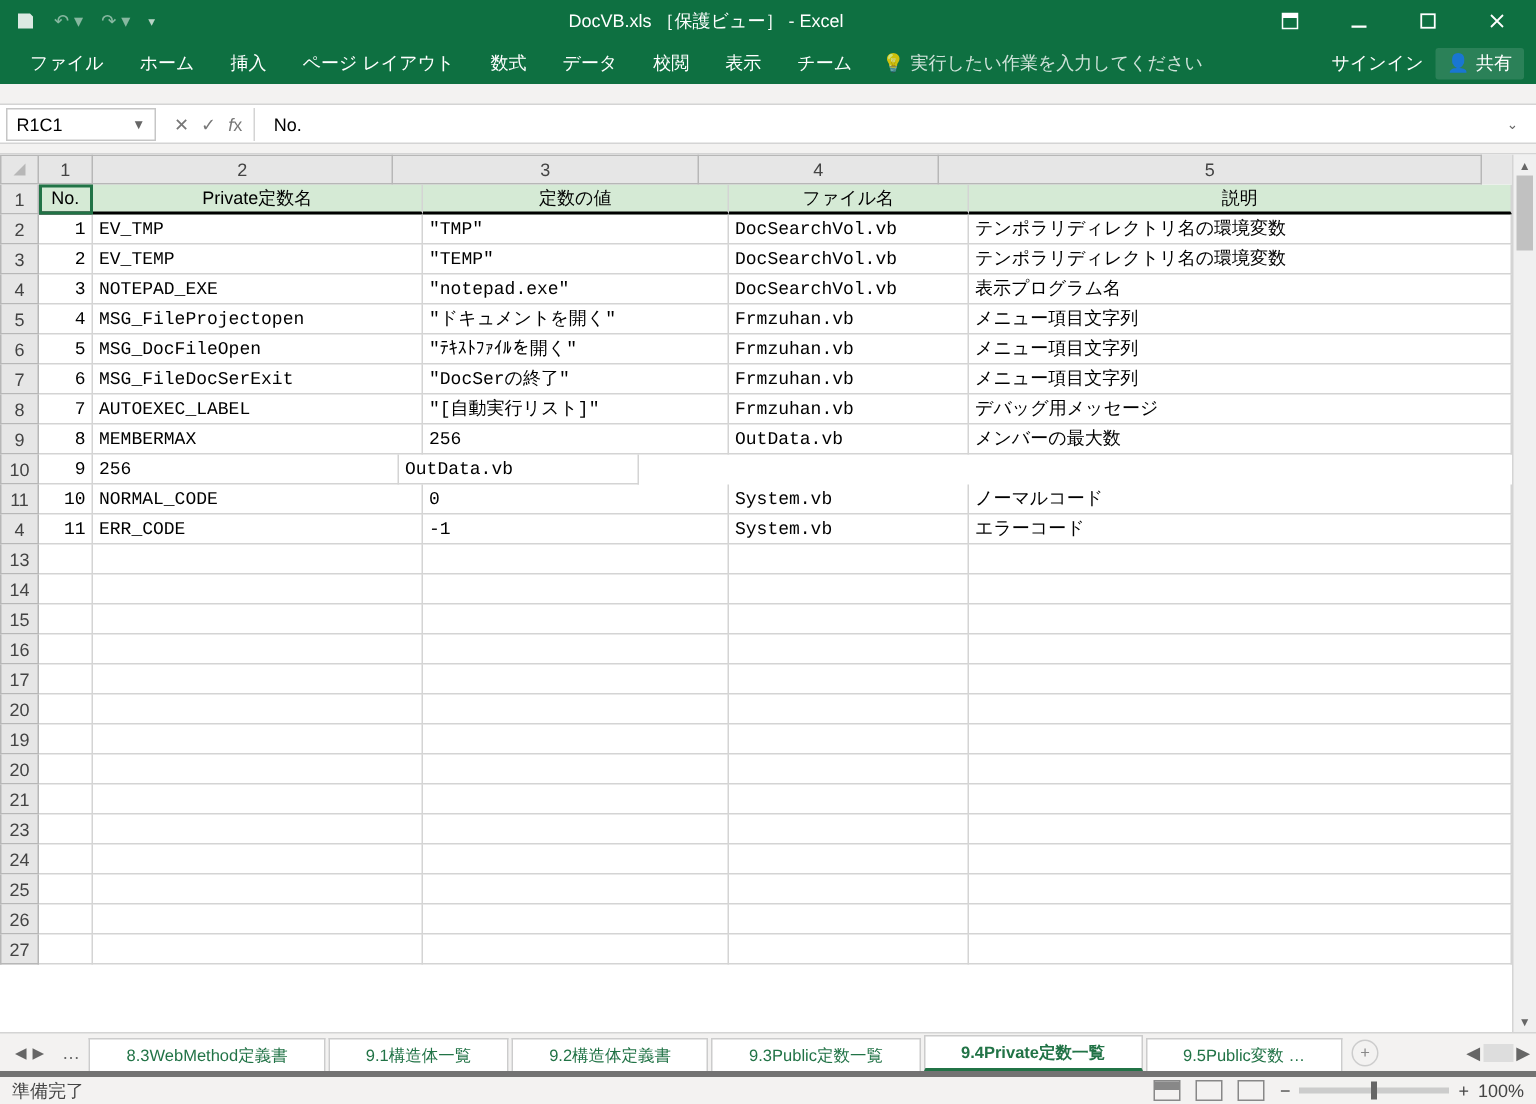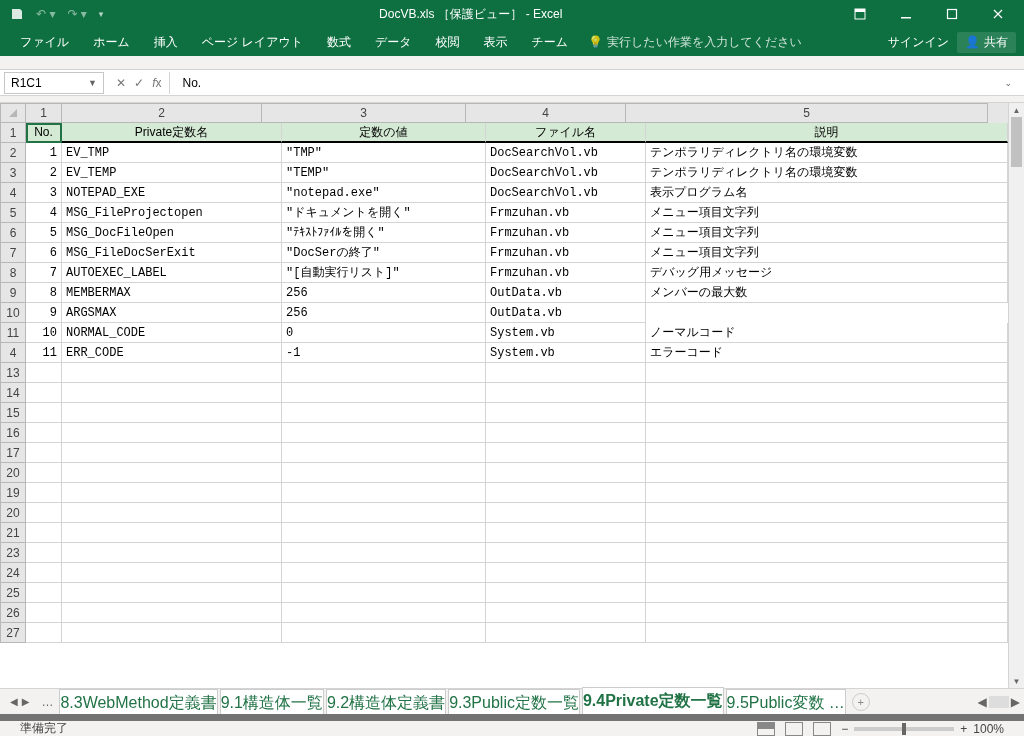--- a/index.html
+++ b/index.html
@@ -42,26 +42,26 @@
 .active-outline{position:absolute;left:26px;top:20px;width:36px;height:20px;border:2px solid #217346;pointer-events:none;}
 .vscroll{width:18px;background:#f0f0f0;border-left:1px solid #d4d4d4;position:relative;}
 .vscroll .thumb{position:absolute;top:14px;left:2px;right:2px;height:50px;background:#c1c1c1;}
 .vscroll .arr{position:absolute;left:0;right:0;height:14px;display:flex;align-items:center;justify-content:center;color:#666;font-size:8px;}
 .vscroll .arr.top{top:0;}
 .vscroll .arr.bot{bottom:0;}
 .sheet-tabs{height:26px;background:#f3f2f1;border-top:1px solid #d4d4d4;display:flex;align-items:center;padding:0 4px;}
 .sheet-nav{display:flex;gap:4px;color:#666;padding:0 6px;}
 .sheet-nav span{font-size:10px;}
 .dots{padding:0 6px;color:#666;}
-.st{padding:3px 0;border:1px solid #ccc;border-bottom:none;background:#fff;margin-right:2px;color:#217346;font-size:16px;white-space:nowrap;}
+.st{padding:3px 24px;border:1px solid #ccc;border-bottom:none;background:#fff;margin-right:2px;color:#217346;font-size:11px;white-space:nowrap;}
 .st.active{border-bottom:2px solid #217346;background:#fff;font-weight:bold;}
 .st-add{width:18px;height:18px;border:1px solid #ccc;border-radius:50%;display:flex;align-items:center;justify-content:center;color:#888;margin-left:4px;font-size:11px;}
 .hscroll-mini{margin-left:auto;display:flex;align-items:center;gap:2px;color:#666;}
 .hscroll-mini .bar{width:20px;height:12px;background:#ddd;}
-.statusbar{height:22px;background:#f3f2f1;border-top:7px solid #737373;display:flex;align-items:center;padding:0 20px;color:#444;font-size:11px;gap:24px;}
+.statusbar{height:22px;background:#f3f2f1;border-top:4px solid #737373;display:flex;align-items:center;padding:0 8px;color:#444;font-size:11px;gap:24px;}
 .statusbar .views{margin-left:auto;display:flex;align-items:center;gap:10px;}
 .view-btn{width:18px;height:14px;border:1px solid #888;display:inline-block;}
 .zoom{display:flex;align-items:center;gap:6px;}
 .zoom .track{width:100px;height:4px;background:#ccc;position:relative;}
 .zoom .track .t{position:absolute;left:48px;top:-4px;width:4px;height:12px;background:#666;}
 svg{display:block;}
 </style>
 </head>
 <body>
 
@@ -228,21 +228,20 @@
           <div class="rowhdr">9</div>
           <div class="cell c1">8</div>
           <div class="cell c2">MEMBERMAX</div>
           <div class="cell c3">256</div>
           <div class="cell c4">OutData.vb</div>
           <div class="cell c5">メンバーの最大数</div>
         </div>
         <div class="row">
           <div class="rowhdr">10</div>
           <div class="cell c1">9</div>
-          <div class="cell c2">ARGSMAX</div>
           <div class="cell c3">256</div>
           <div class="cell c4">OutData.vb</div>
         </div>
         <div class="row">
           <div class="rowhdr">11</div>
           <div class="cell c1">10</div>
           <div class="cell c2">NORMAL_CODE</div>
           <div class="cell c3">0</div>
           <div class="cell c4">System.vb</div>
           <div class="cell c5">ノーマルコード</div>

